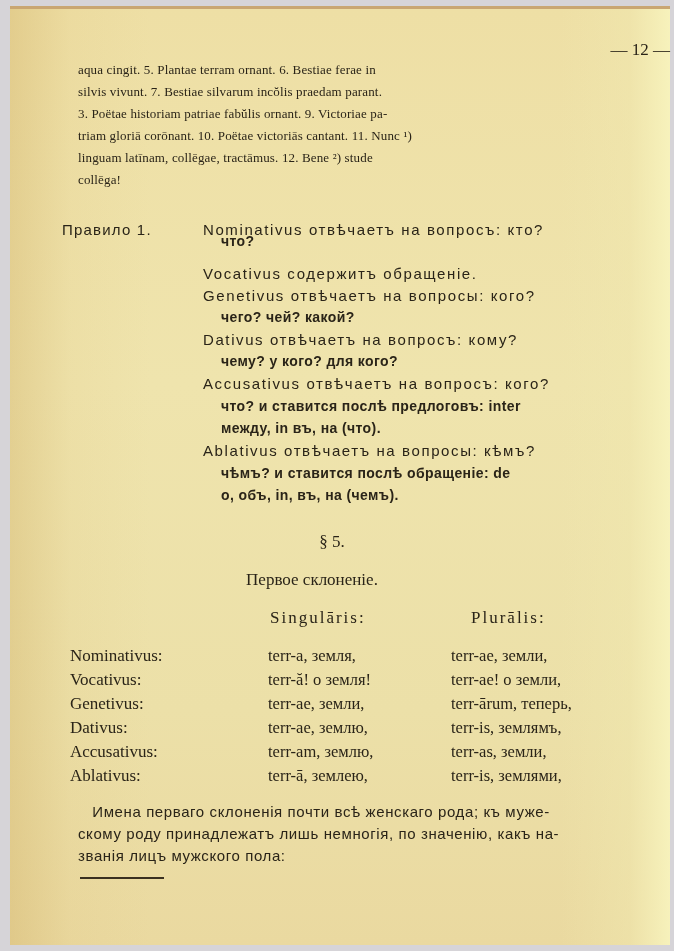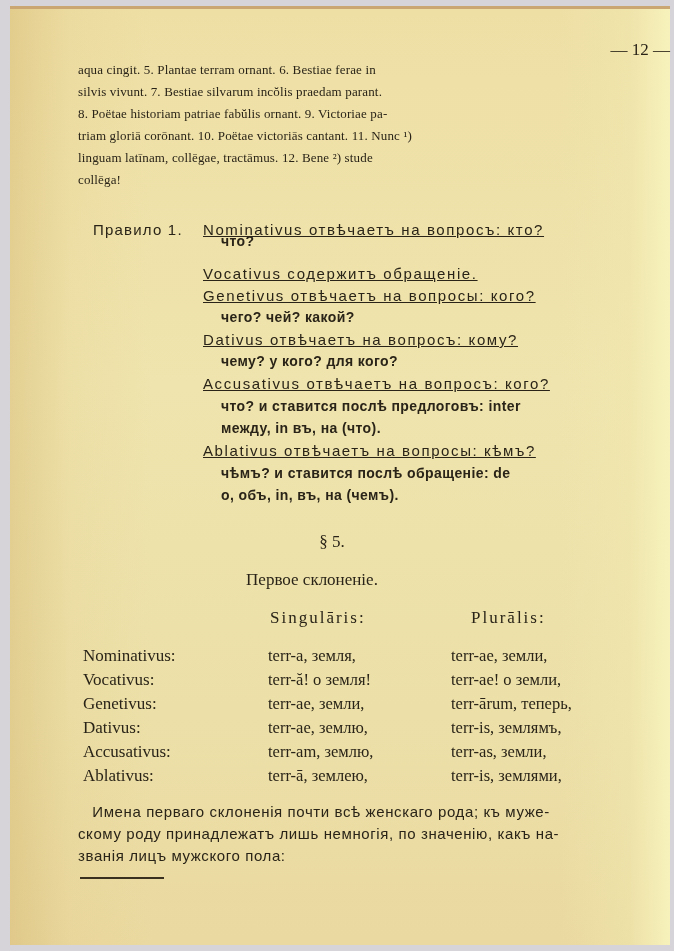--- a/index.html
+++ b/index.html
@@ -14,45 +14,45 @@
     position:absolute; left:10px; top:6px; width:660px; height:936px;
     background:
       linear-gradient(90deg, rgba(205,170,95,0.35) 0px, rgba(220,190,120,0.12) 60px, rgba(0,0,0,0) 140px),
       linear-gradient(270deg, rgba(248,244,190,0.9) 0px, rgba(240,232,175,0.5) 40px, rgba(0,0,0,0) 110px),
       linear-gradient(180deg, #eedfa5 0%, #efe4ad 40%, #ece0a8 75%, #ead9a0 100%);
     border-top:3px solid #c9a672;
   }
   .txt { position:absolute; white-space:nowrap; line-height:22px; }
   .pagenum { left:0; width:100%; top:14px; text-align:right; font-size:17px; color:#2a2418;margin-top:16px; }
   .para { left:68px; font-size:13px; letter-spacing:0.15px; }
-  .rule-label { left:52px; font-size:15px; letter-spacing:1.2px; font-family:"Liberation Sans", sans-serif;margin-left:31px; }
-  .rule { left:193px; font-size:15px; letter-spacing:1.6px; font-family:"Liberation Sans", sans-serif;text-decoration:underline; }
+  .rule-label { left:52px; font-size:15px; letter-spacing:1.2px; font-family:"Liberation Sans", sans-serif; }
+  .rule { left:193px; font-size:15px; letter-spacing:1.6px; font-family:"Liberation Sans", sans-serif; }
   .rule-cont { left:211px; font-size:14px; font-family:"Liberation Sans", sans-serif; font-weight:bold; letter-spacing:0.4px;}
   .center { left:0; width:660px; text-align:center; }
   .sect { top:522px; font-size:17px; margin-left:-8px;}
   .decl { top:560px; font-size:17px; margin-left:-28px;}
   .colhead { top:598px; font-size:17px; letter-spacing:2px; }
-  .case { left:73px; font-size:17px; }
+  .case { left:60px; font-size:17px; }
   .sing { left:258px; font-size:16.5px; }
   .plur { left:441px; font-size:16.5px; }
   .bodytext { left:68px; font-size:15px; font-family:"Liberation Sans", sans-serif; font-weight:normal; letter-spacing:0.6px; }
   .fn-rule { position:absolute; left:70px; top:868px; width:84px; height:2px; background:#3a3020; }
   .footnote { left:111px; top:879px; font-size:12.5px; font-family:"Liberation Sans", sans-serif; font-weight:bold; }
 </style>
 </head>
 <body>
 
 <div class="page">
 
   <div class="txt pagenum">— 12 —</div>
 
   <div>
     <div class="txt para" style="top:50px">aqua cingit.  5. Plantae terram ornant.  6. Bestiae ferae in</div>
     <div class="txt para" style="top:72px">silvis vivunt.  7. Bestiae silvarum incŏlis  praedam  parant.</div>
-    <div class="txt para" style="top:94px">8. Poëtae historiam patriae fabŭlis ornant. 9. Victoriae pa-</div>
+    <div class="txt para" style="top:94px">3. Poëtae historiam patriae fabŭlis ornant. 9. Victoriae pa-</div>
     <div class="txt para" style="top:116px">triam gloriā corōnant. 10. Poëtae victoriās cantant. 11. Nunc ¹)</div>
     <div class="txt para" style="top:138px">linguam latīnam,   collēgae,   tractāmus.   12.  Bene ²)  stude</div>
     <div class="txt para" style="top:160px">collēga!</div>
   </div>
 
   <div>
     <div class="txt rule-label" style="top:210px">Правило 1.</div>
     <div class="txt rule" style="top:210px">Nominativus отвѣчаетъ на вопросъ: кто?</div>
     <div class="txt rule-cont" style="top:221px">что?</div>
     <div class="txt rule" style="top:254px">Vocativus содержитъ обращеніе.</div>

